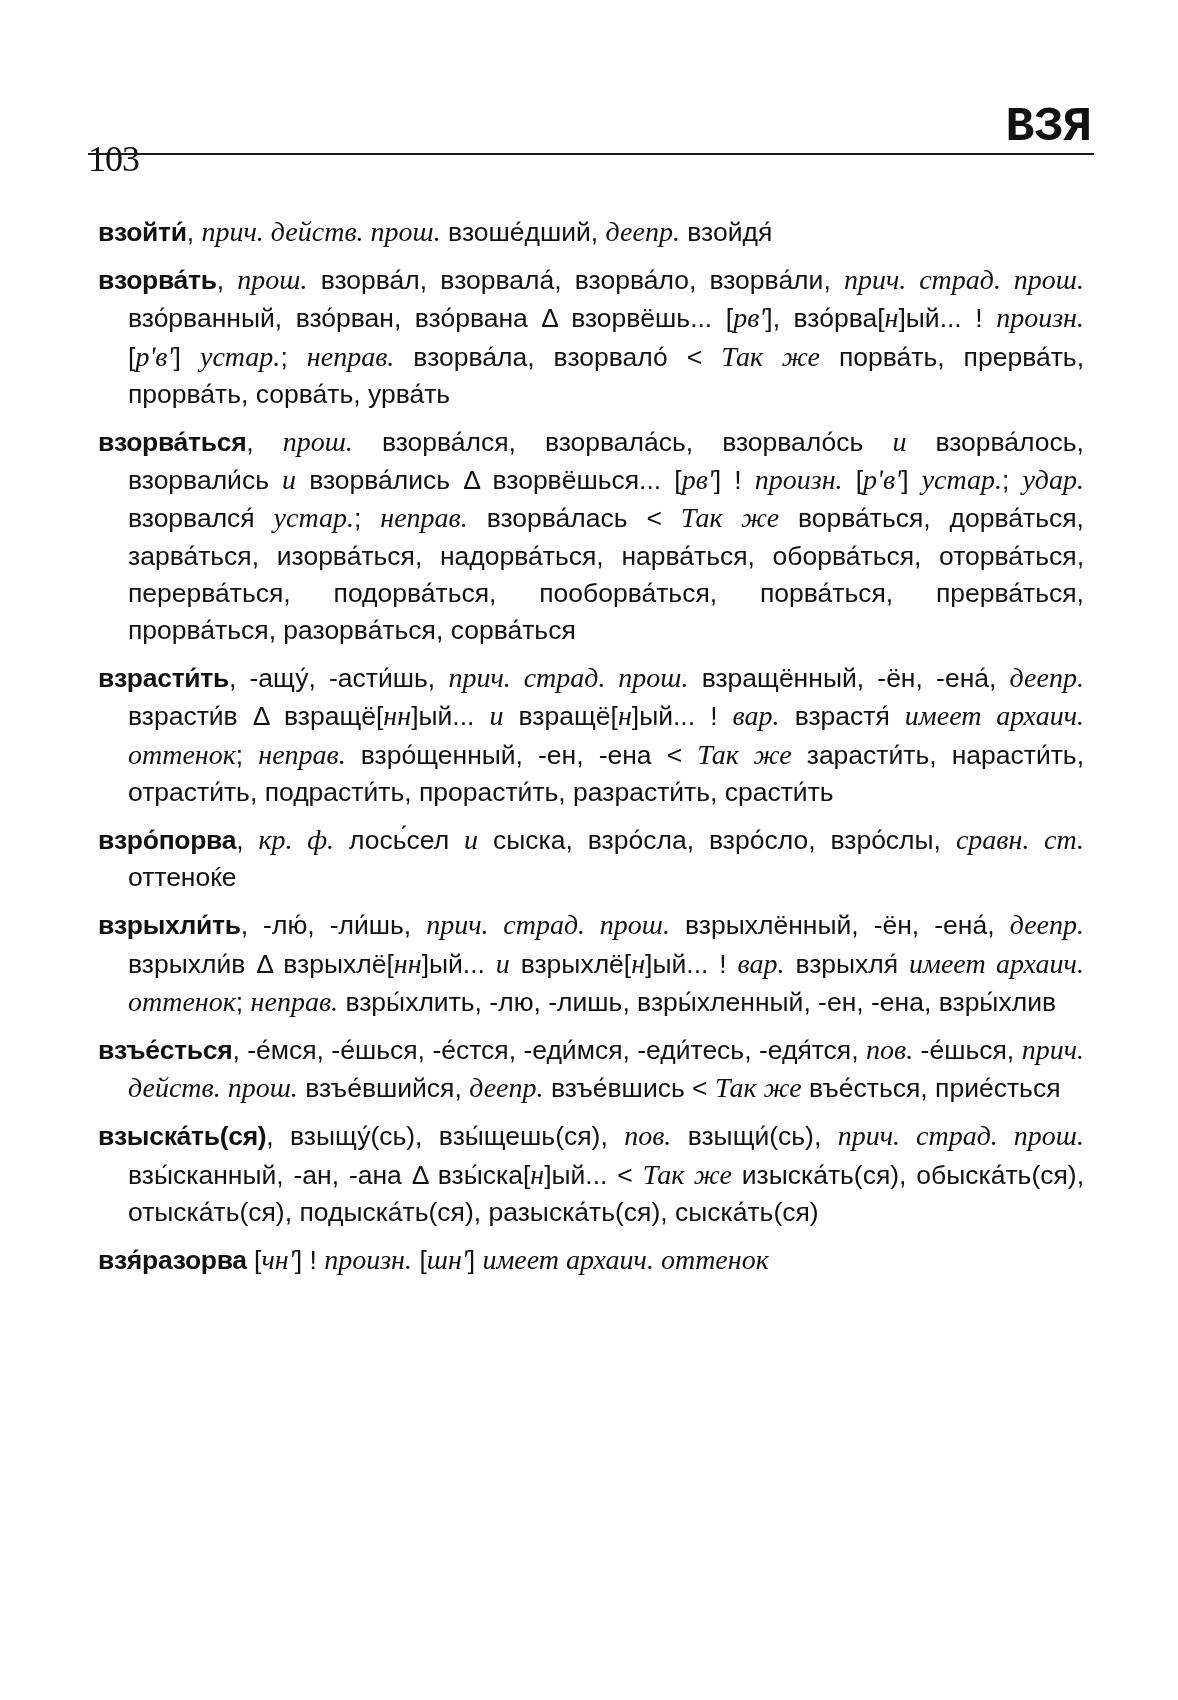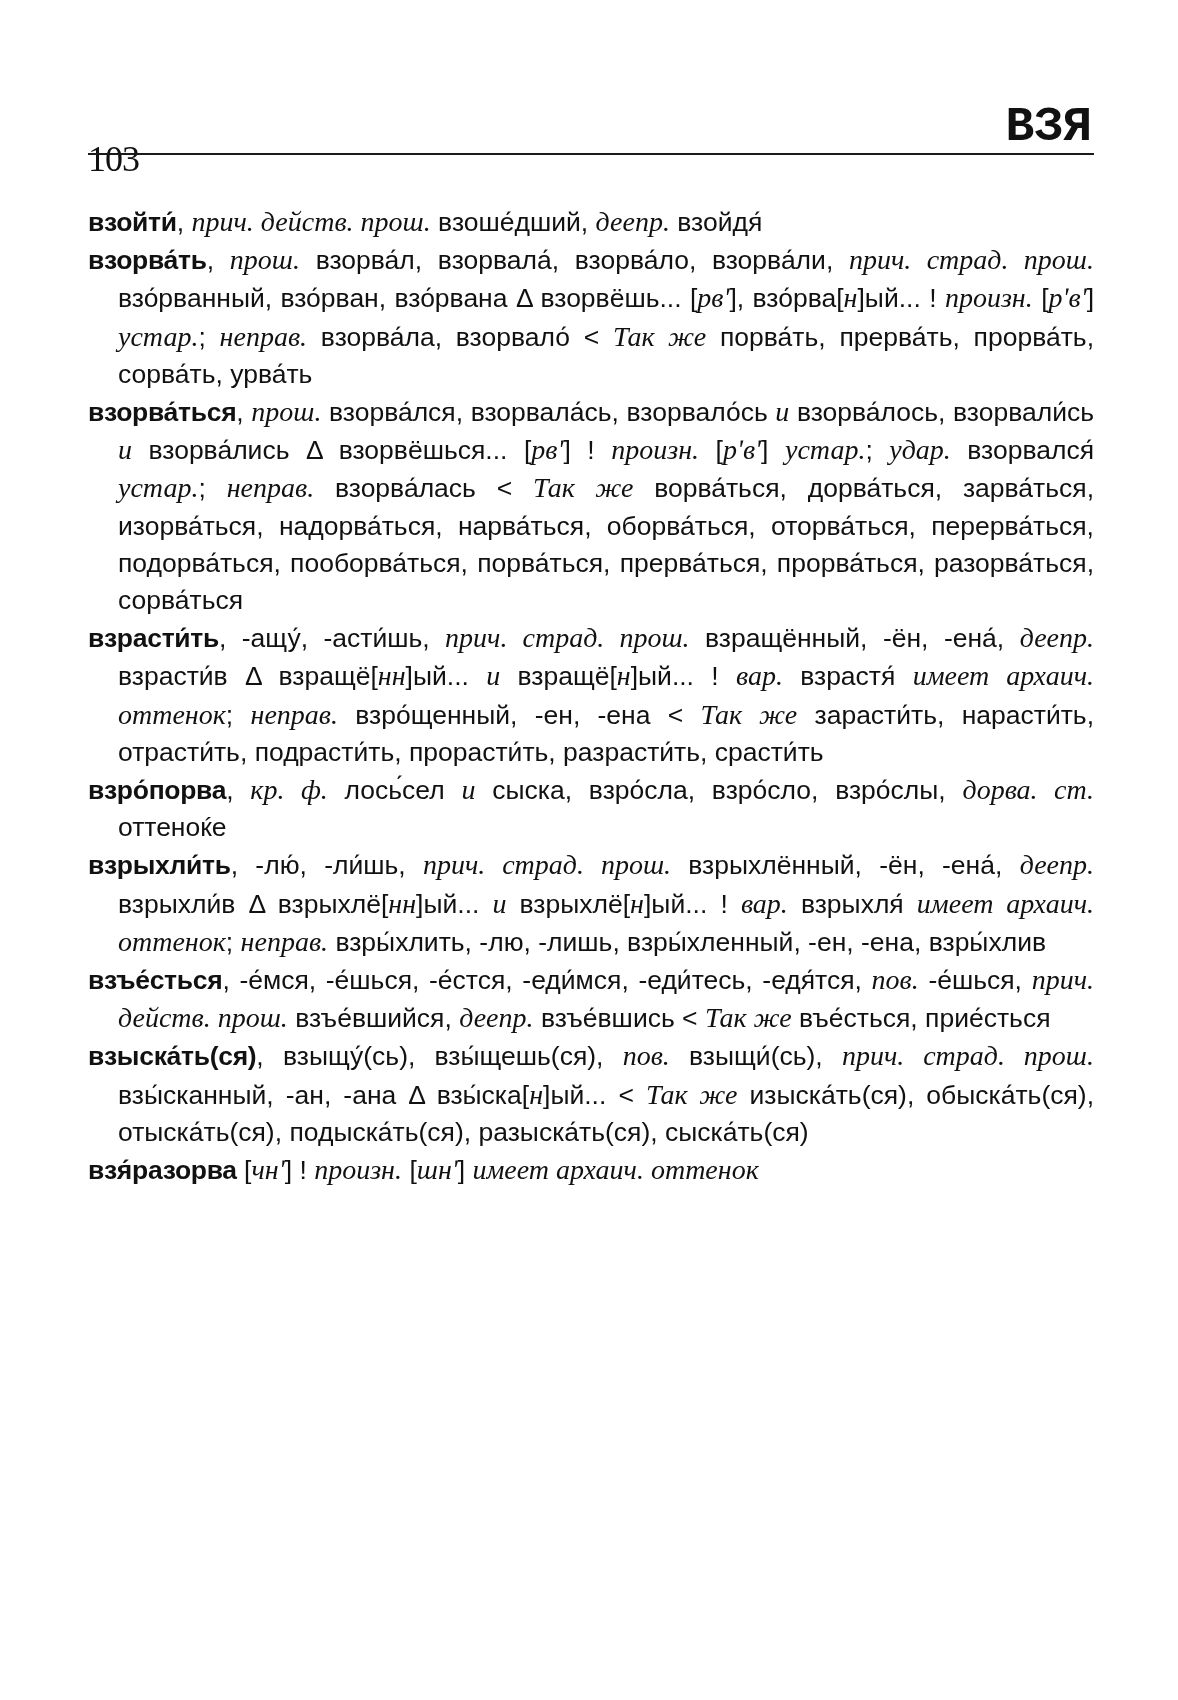--- a/index.html
+++ b/index.html
@@ -23,39 +23,39 @@
     position: absolute; left: 88px; top: 153px; width: 1006px; height: 0;
     border-top: 2.5px solid #1a1a1a;
   }
   .entries {
     position: absolute; left: 88px; top: 203px; width: 1006px;
     font-size: 26.5px; line-height: 37.2px;
     font-family: "Liberation Sans", "DejaVu Sans", sans-serif;
     text-align: justify;
   }
   .entry {
-    padding-left: 30px; text-indent: -30px; margin: 0;
+    padding-left: 30px; text-indent: -30px; margin: 10px;
   }
   .hw { font-weight: bold; font-family: "Liberation Sans", sans-serif; letter-spacing: -0.3px; }
   .it { font-style: italic; font-family: "Liberation Serif", serif; font-size: 28px; }
   .rm { }
 </style>
 </head>
 <body>
 
 <div class="header">
   <span class="page-number">103</span>
   <span class="running-head">ВЗЯ</span>
 </div>
 <div class="rule"></div>
 
 <div class="entries" id="entries">
 
 <p class="entry"><span class="hw">взойти́</span><span class="rm">, </span><span class="it">прич. действ. прош.</span><span class="rm"> взоше́дший, </span><span class="it">деепр.</span><span class="rm"> взойдя́</span></p>
     <p class="entry"><span class="hw">взорва́ть</span><span class="rm">, </span><span class="it">прош.</span><span class="rm"> взорва́л, взорвала́, взорва́ло, взорва́ли, </span><span class="it">прич. страд. прош.</span><span class="rm"> взо́рванный, взо́рван, взо́рвана Δ взорвёшь... [</span><span class="it">рвʹ</span><span class="rm">], взо́рва[</span><span class="it">н</span><span class="rm">]ый... ! </span><span class="it">произн.</span><span class="rm"> [</span><span class="it">рʹвʹ</span><span class="rm">] </span><span class="it">устар.</span><span class="rm">; </span><span class="it">неправ.</span><span class="rm"> взорва́ла, взорвало́ &lt; </span><span class="it">Так же</span><span class="rm"> порва́ть, прерва́ть, прорва́ть, сорва́ть, урва́ть</span></p>
     <p class="entry"><span class="hw">взорва́ться</span><span class="rm">, </span><span class="it">прош.</span><span class="rm"> взорва́лся, взорвала́сь, взорвало́сь </span><span class="it">и</span><span class="rm"> взорва́лось, взорвали́сь </span><span class="it">и</span><span class="rm"> взорва́лись Δ взорвёшься... [</span><span class="it">рвʹ</span><span class="rm">] ! </span><span class="it">произн.</span><span class="rm"> [</span><span class="it">рʹвʹ</span><span class="rm">] </span><span class="it">устар.</span><span class="rm">; </span><span class="it">удар.</span><span class="rm"> взорвался́ </span><span class="it">устар.</span><span class="rm">; </span><span class="it">неправ.</span><span class="rm"> взорва́лась &lt; </span><span class="it">Так же</span><span class="rm"> ворва́ться, дорва́ться, зарва́ться, изорва́ться, надорва́ться, нарва́ться, оборва́ться, оторва́ться, перерва́ться, подорва́ться, пооборва́ться, порва́ться, прерва́ться, прорва́ться, разорва́ться, сорва́ться</span></p>
     <p class="entry"><span class="hw">взрасти́ть</span><span class="rm">, -ащу́, -асти́шь, </span><span class="it">прич. страд. прош.</span><span class="rm"> взращённый, -ён, -ена́, </span><span class="it">деепр.</span><span class="rm"> взрасти́в Δ взращё[</span><span class="it">нн</span><span class="rm">]ый... </span><span class="it">и</span><span class="rm"> взращё[</span><span class="it">н</span><span class="rm">]ый... ! </span><span class="it">вар.</span><span class="rm"> взрастя́ </span><span class="it">имеет архаич. оттенок</span><span class="rm">; </span><span class="it">неправ.</span><span class="rm"> взро́щенный, -ен, -ена &lt; </span><span class="it">Так же</span><span class="rm"> зарасти́ть, нарасти́ть, отрасти́ть, подрасти́ть, прорасти́ть, разрасти́ть, срасти́ть</span></p>
-    <p class="entry"><span class="hw">взро́порва</span><span class="rm">, </span><span class="it">кр. ф.</span><span class="rm"> лось́сел </span><span class="it">и</span><span class="rm"> сыска, взро́сла, взро́сло, взро́слы, </span><span class="it">дорва. ст.</span><span class="rm"> оттеноќе</span></p>
+    <p class="entry"><span class="hw">взро́порва</span><span class="rm">, </span><span class="it">кр. ф.</span><span class="rm"> лось́сел </span><span class="it">и</span><span class="rm"> сыска, взро́сла, взро́сло, взро́слы, </span><span class="it">сравн. ст.</span><span class="rm"> оттеноќе</span></p>
     <p class="entry"><span class="hw">взрыхли́ть</span><span class="rm">, -лю́, -ли́шь, </span><span class="it">прич. страд. прош.</span><span class="rm"> взрыхлённый, -ён, -ена́, </span><span class="it">деепр.</span><span class="rm"> взрыхли́в Δ взрыхлё[</span><span class="it">нн</span><span class="rm">]ый... </span><span class="it">и</span><span class="rm"> взрыхлё[</span><span class="it">н</span><span class="rm">]ый... ! </span><span class="it">вар.</span><span class="rm"> взрыхля́ </span><span class="it">имеет архаич. оттенок</span><span class="rm">; </span><span class="it">неправ.</span><span class="rm"> взры́хлить, -лю, -лишь, взры́хленный, -ен, -ена, взры́хлив</span></p>
     <p class="entry"><span class="hw">взъе́сться</span><span class="rm">, -е́мся, -е́шься, -е́стся, -еди́мся, -еди́тесь, -едя́тся, </span><span class="it">пов.</span><span class="rm"> -е́шься, </span><span class="it">прич. действ. прош.</span><span class="rm"> взъе́вшийся, </span><span class="it">деепр.</span><span class="rm"> взъе́вшись &lt; </span><span class="it">Так же</span><span class="rm"> въе́сться, прие́сться</span></p>
     <p class="entry"><span class="hw">взыска́ть(ся)</span><span class="rm">, взыщу́(сь), взы́щешь(ся), </span><span class="it">пов.</span><span class="rm"> взыщи́(сь), </span><span class="it">прич. страд. прош.</span><span class="rm"> взы́сканный, -ан, -ана Δ взы́ска[</span><span class="it">н</span><span class="rm">]ый... &lt; </span><span class="it">Так же</span><span class="rm"> изыска́ть(ся), обыска́ть(ся), отыска́ть(ся), подыска́ть(ся), разыска́ть(ся), сыска́ть(ся)</span></p>
     <p class="entry"><span class="hw">взя́разорва</span><span class="rm"> [</span><span class="it">чнʹ</span><span class="rm">] ! </span><span class="it">произн.</span><span class="rm"> [</span><span class="it">шнʹ</span><span class="rm">] </span><span class="it">имеет архаич. оттенок</span></p>
   </div>
 
 </body></html>

